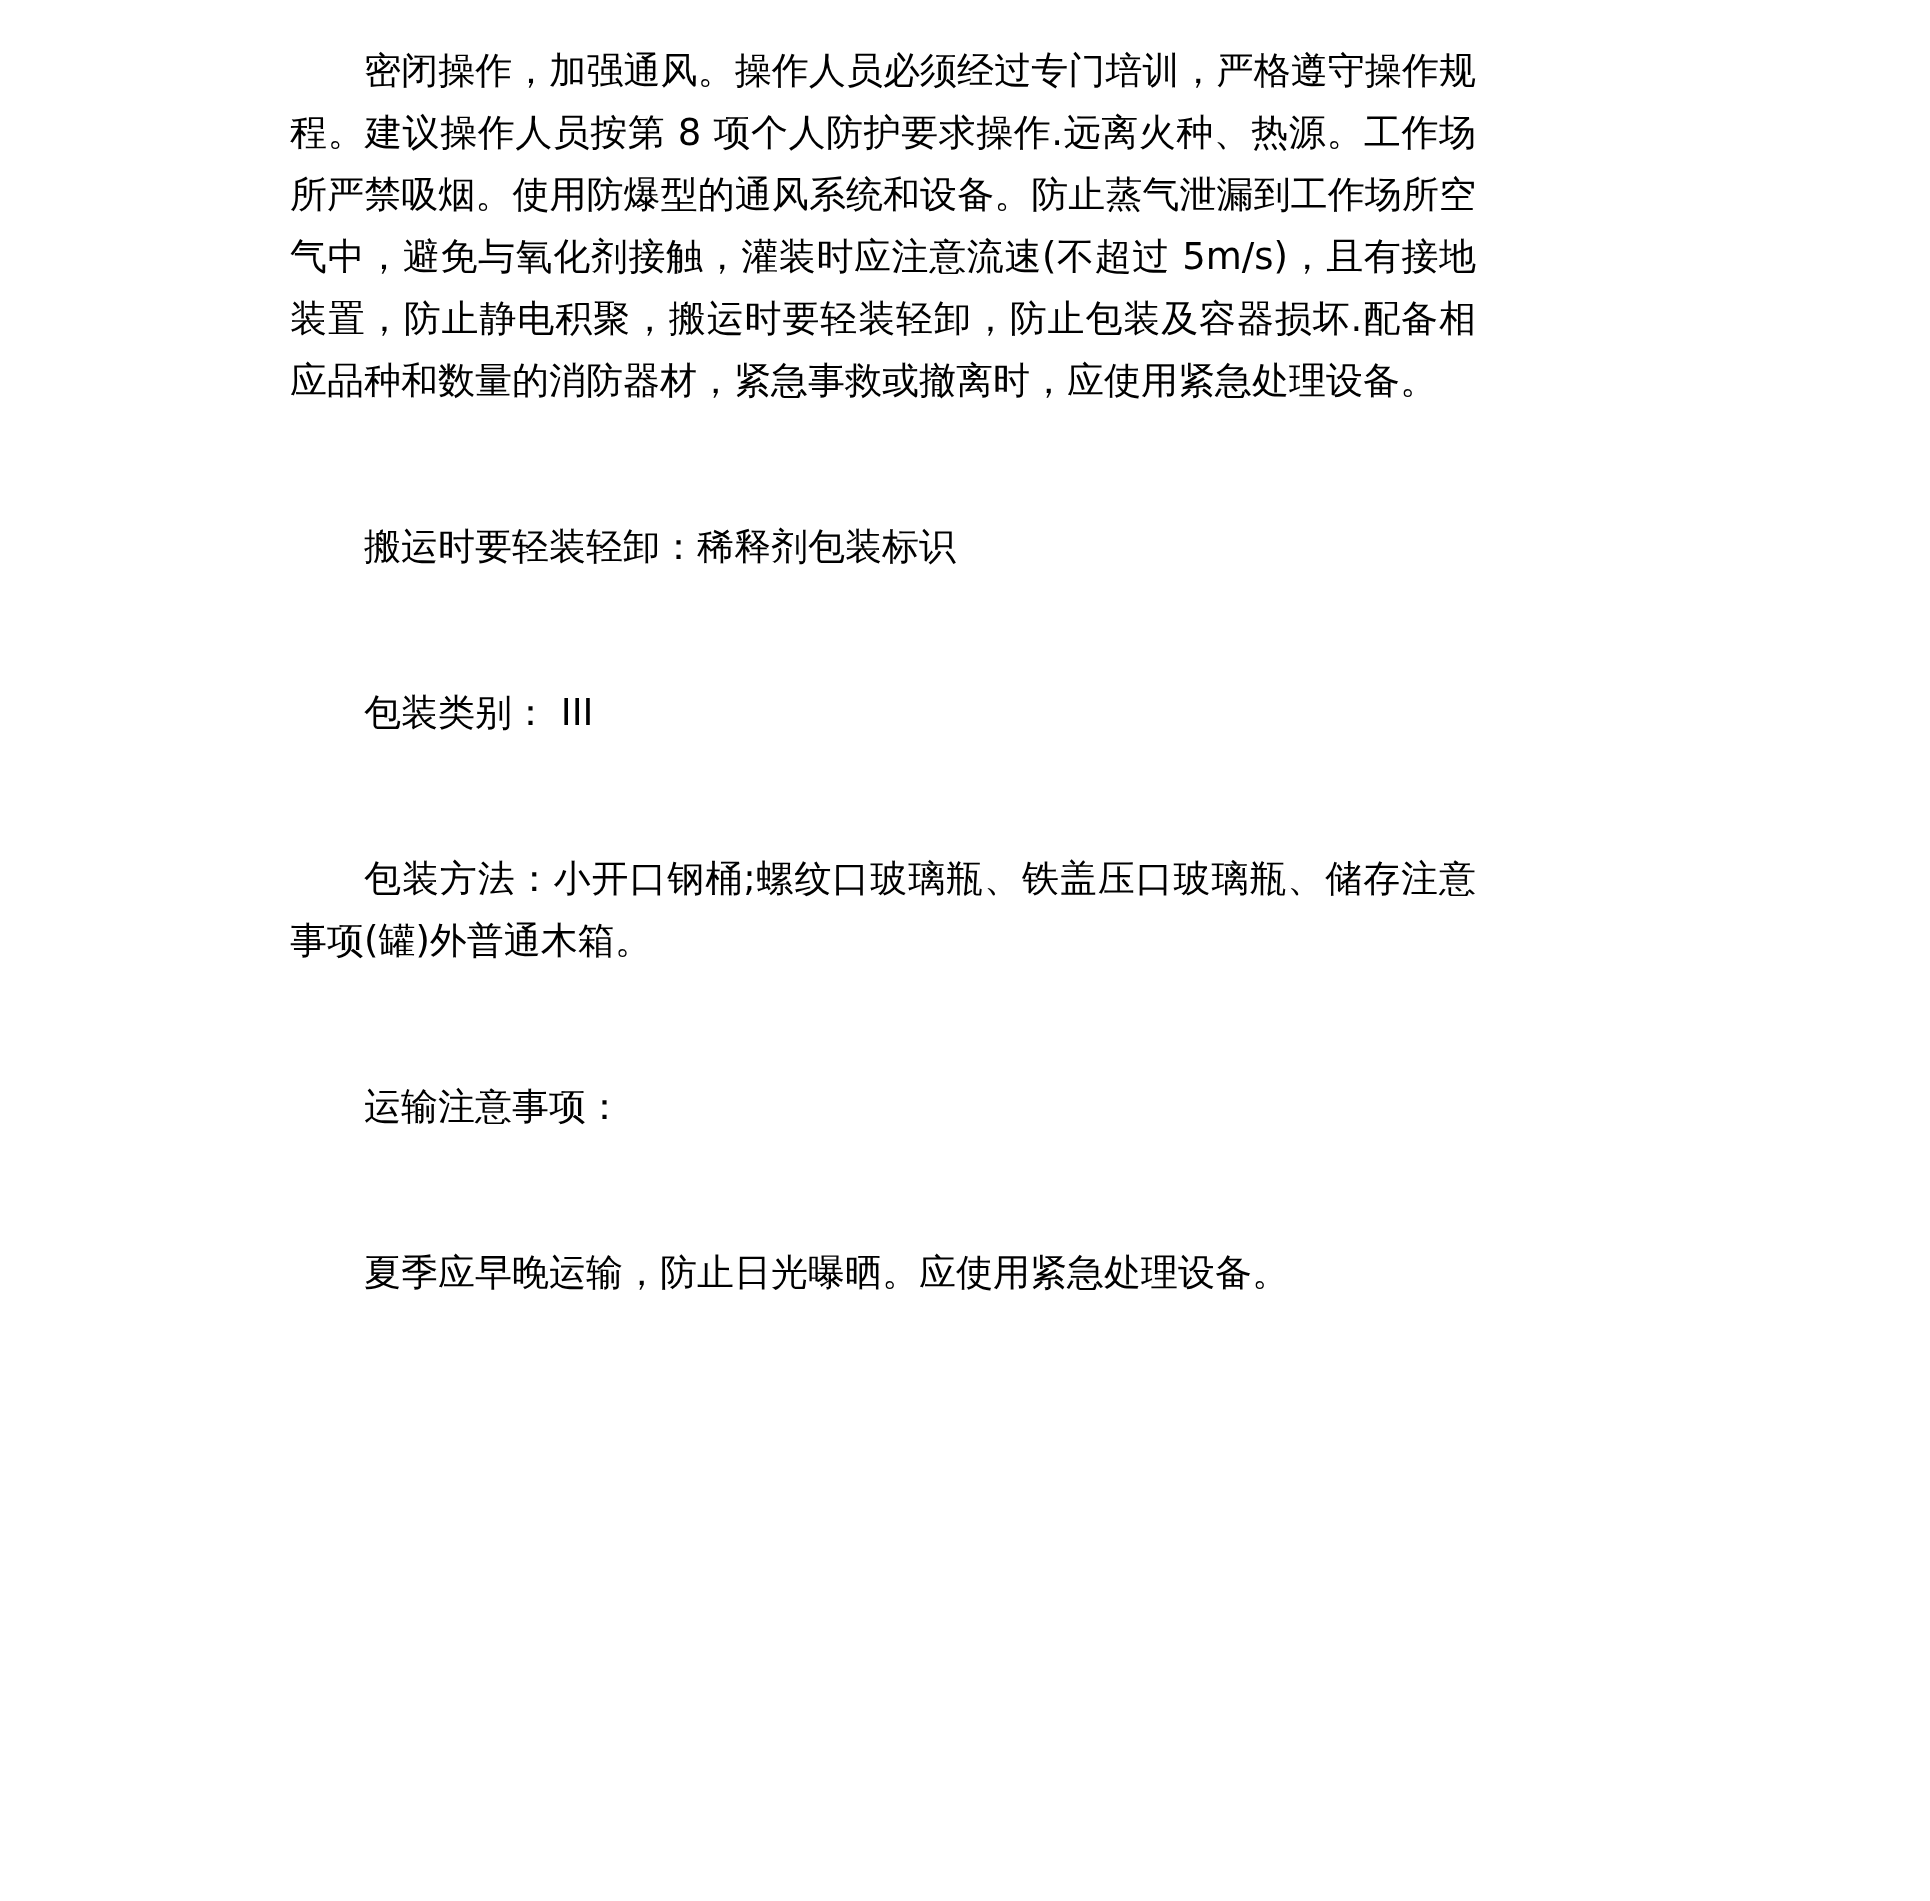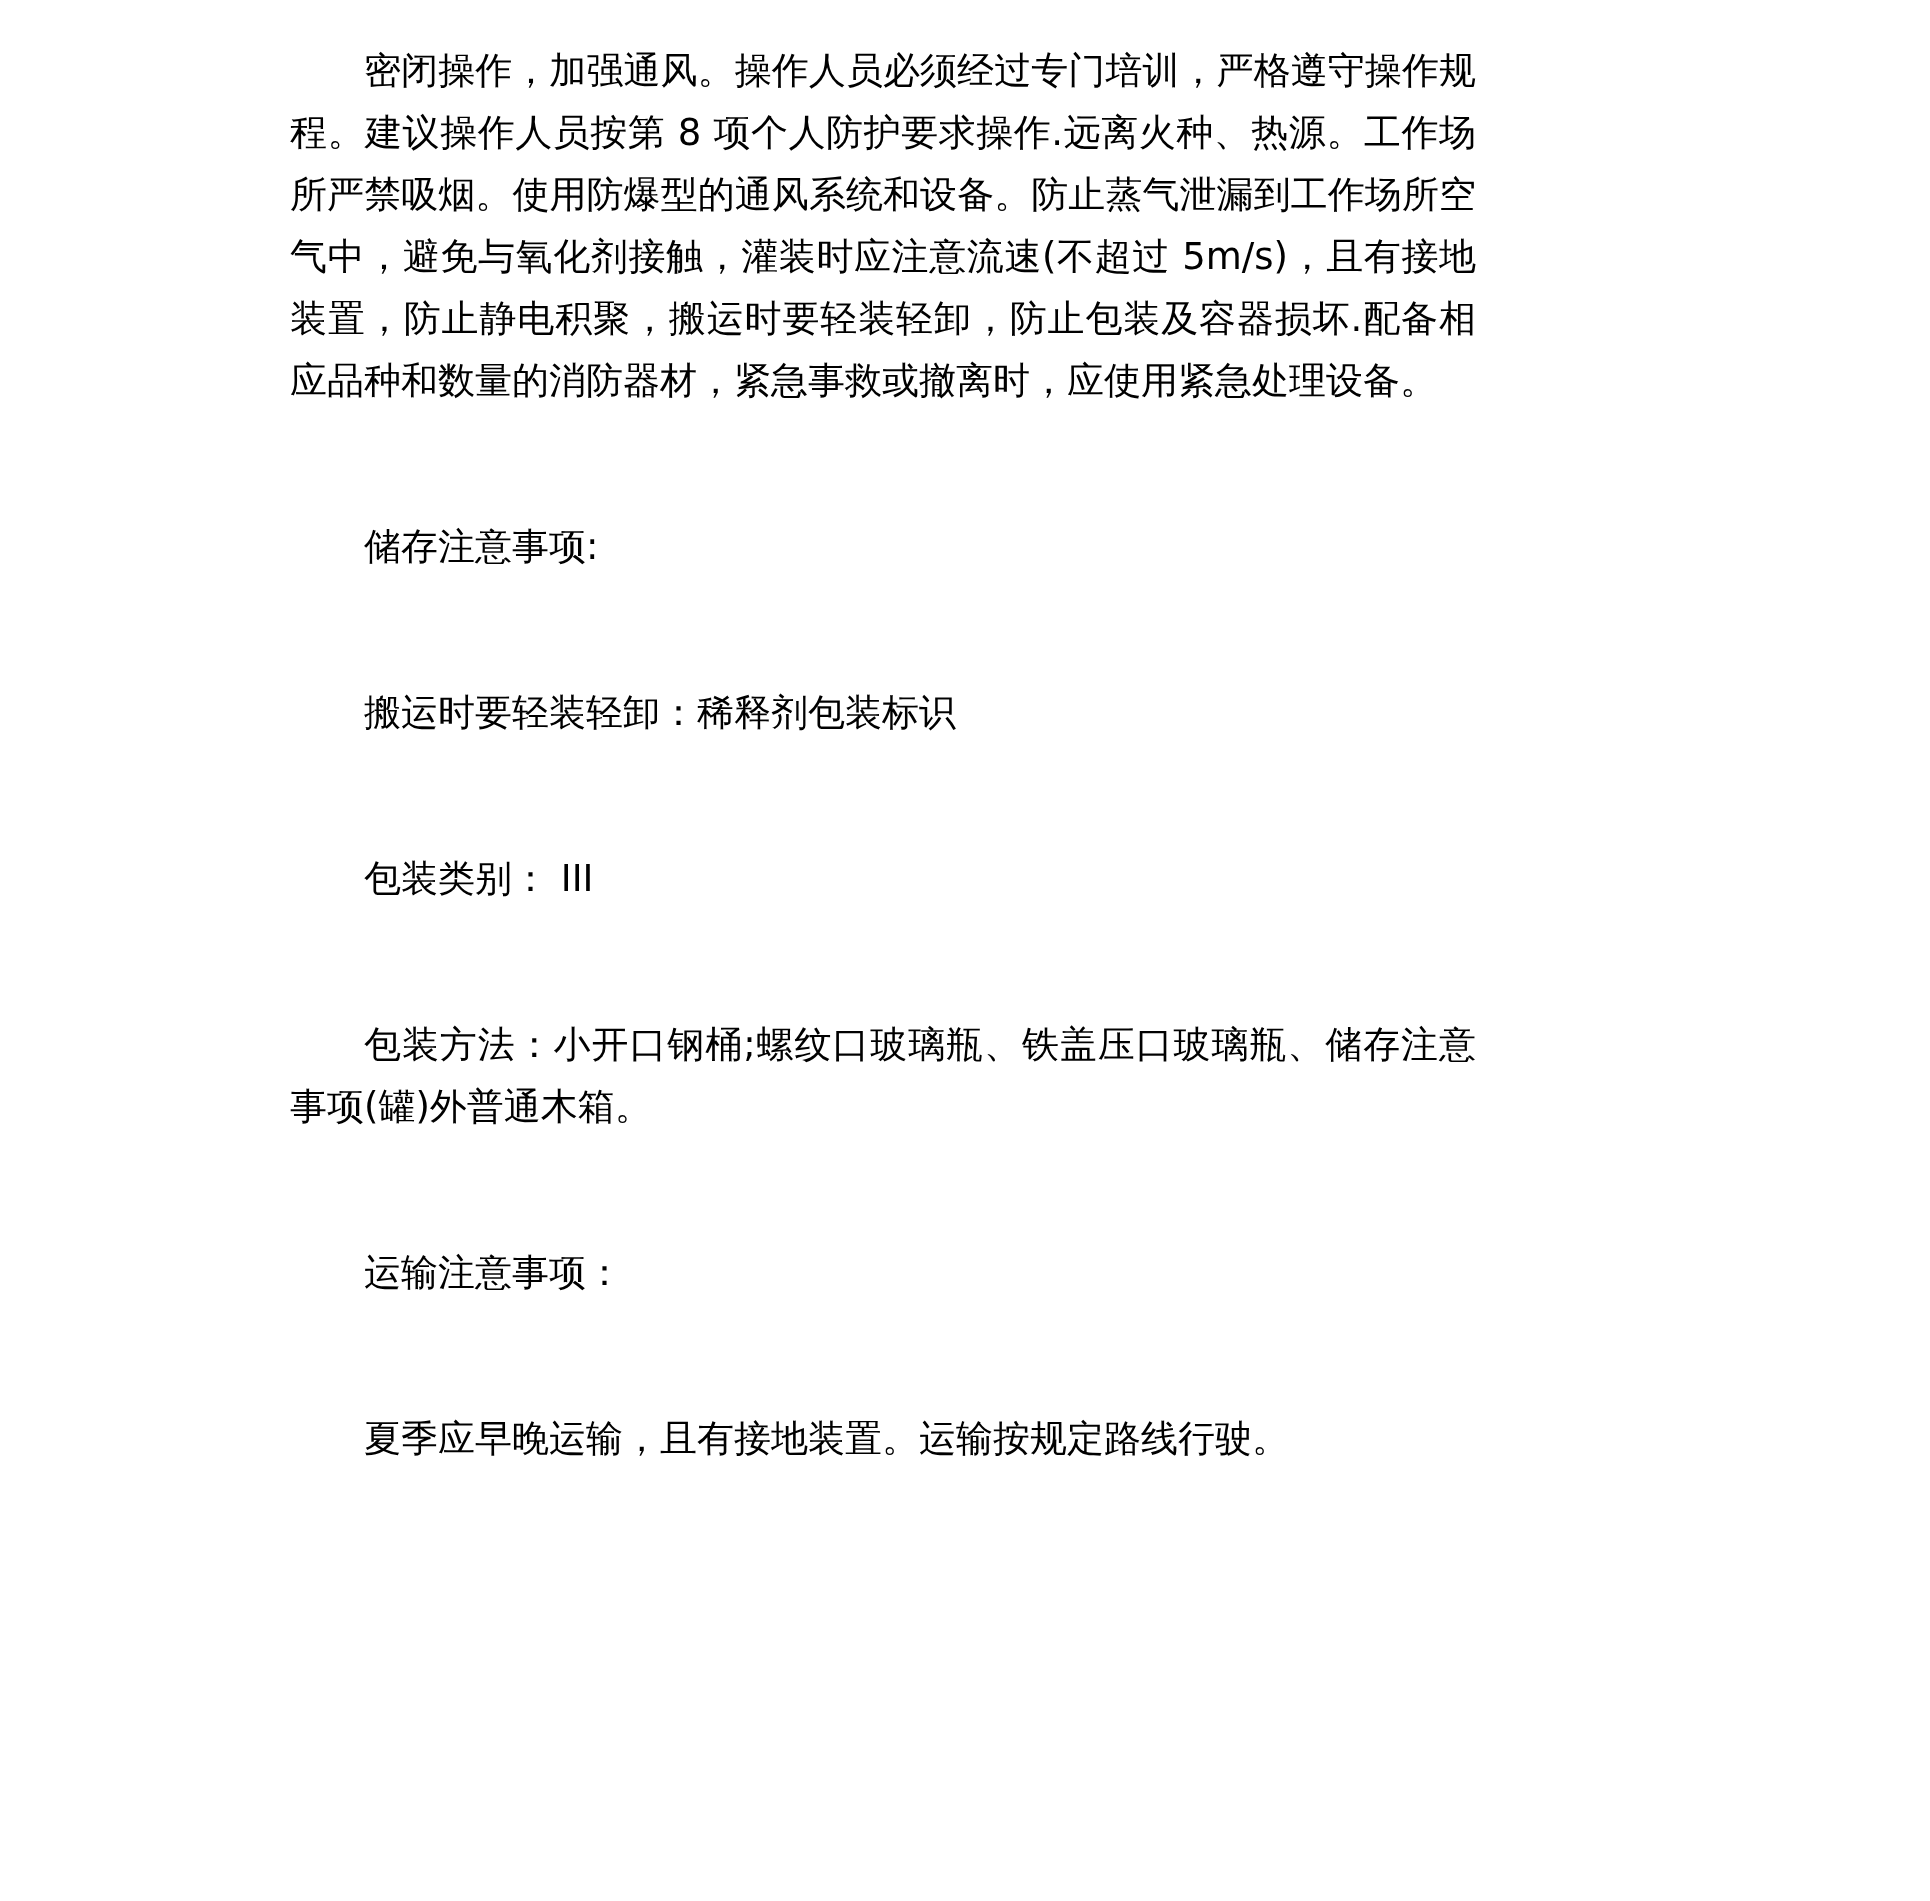--- a/index.html
+++ b/index.html
@@ -27,20 +27,19 @@
     word-break: break-all;
     white-space: pre-wrap;
   }
 </style>
 </head>
 <body>
 
 <div class="page" style="background: rgb(255, 255, 255); color: rgb(0, 0, 0);">
 
 <p>密闭操作，加强通风。操作人员必须经过专门培训，严格遵守操作规程。建议操作人员按第 8 项个人防护要求操作.远离火种、热源。工作场所严禁吸烟。使用防爆型的通风系统和设备。防止蒸气泄漏到工作场所空气中，避免与氧化剂接触，灌装时应注意流速(不超过 5m/s)，且有接地装置，防止静电积聚，搬运时要轻装轻卸，防止包装及容器损坏.配备相应品种和数量的消防器材，紧急事救或撤离时，应使用紧急处理设备。</p>
-    <p>储存注意事项:</p>
     <p>搬运时要轻装轻卸：稀释剂包装标识</p>
     <p>包装类别： III</p>
     <p>包装方法：小开口钢桶;螺纹口玻璃瓶、铁盖压口玻璃瓶、储存注意事项(罐)外普通木箱。</p>
     <p>运输注意事项：</p>
-    <p>夏季应早晚运输，且有接地装置。运输按规定路线行驶。</p>
+    <p>夏季应早晚运输，防止日光曝晒。应使用紧急处理设备。</p>
   </div>
 
 
 </body></html>

